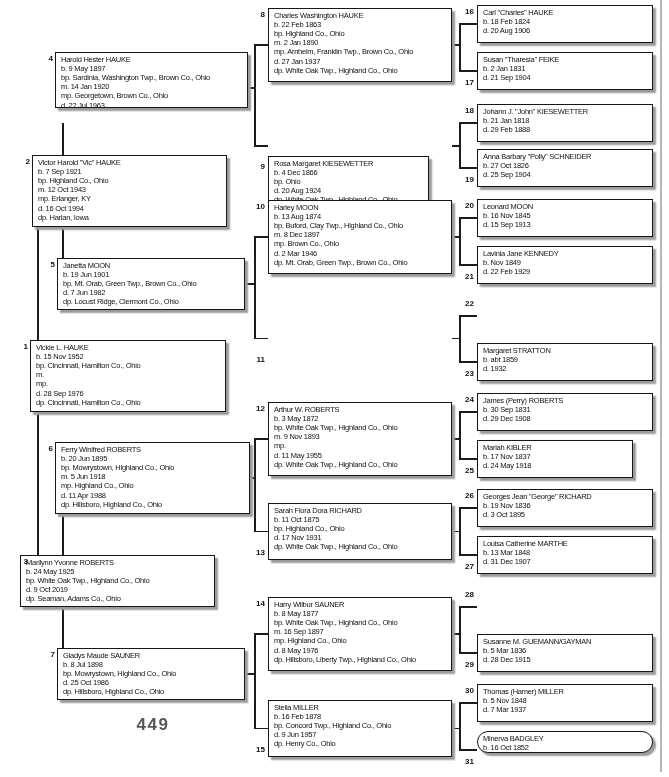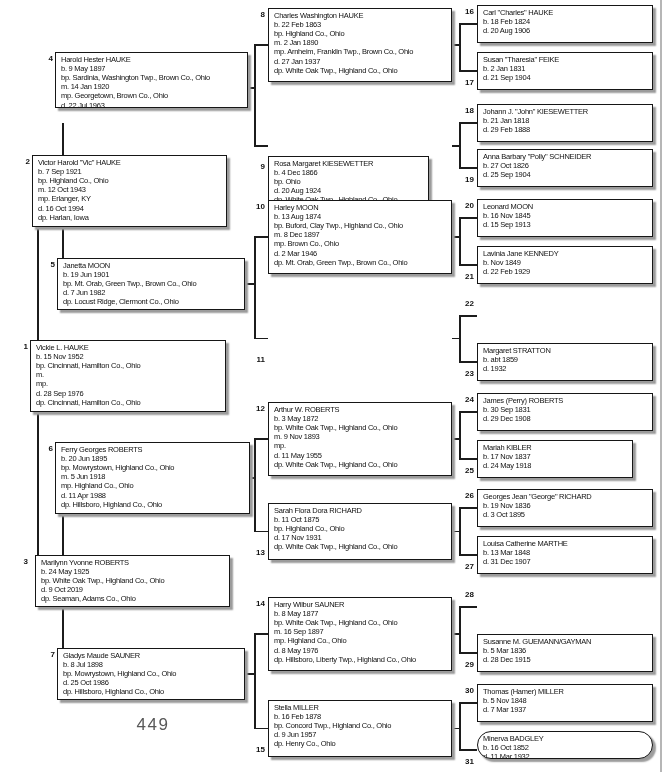--- a/index.html
+++ b/index.html
@@ -17,21 +17,21 @@
     font-size:7.5px;line-height:9.2px;color:#101010;
     white-space:nowrap;letter-spacing:-0.25px;
   }
   .pnum{
     position:absolute;font-size:8px;font-weight:bold;color:#101010;
     text-align:right;z-index:3;line-height:10px;
   }
   .cline{position:absolute;background:#1c1c1c;z-index:1;}
   .page-number{
     position:absolute;left:123px;top:715px;width:60px;text-align:center;
-    font-size:17px;font-weight:normal;color:#585858;letter-spacing:1.5px;
+    font-size:17px;font-weight:bold;color:#585858;letter-spacing:1.5px;
   }
   .scan-edge{position:absolute;left:660px;top:0;width:2px;height:772px;background:#b6b6b6;}
 </style>
 </head>
 <body>
 
 <div id="chart">
     <div class="cline" style="left: 62.25px; top: 123.25px; width: 1.5px; height: 32.5px;"></div>
     <div class="cline" style="left: 62.25px; top: 226.25px; width: 1.5px; height: 32.5px;"></div>
     <div class="cline" style="left: 37.25px; top: 226.25px; width: 1.5px; height: 114.5px;"></div>
@@ -99,21 +99,21 @@
     <div class="pbox" style="left: 32px; top: 155px; width: 195px; height: 72px;">
       <div class="pname">Victor Harold "Vic" HAUKE</div>
       <div class="pline">b. 7 Sep 1921</div>
       <div class="pline">bp. Highland Co., Ohio</div>
       <div class="pline">m. 12 Oct 1943</div>
       <div class="pline">mp. Erlanger, KY</div>
       <div class="pline">d. 16 Oct 1994</div>
       <div class="pline">dp. Harlan, Iowa</div>
     </div>
     <div class="pnum" style="left: 13px; width: 17px; top: 157px;">2</div>
-    <div class="pbox" style="left: 35px; top: 555px; width: 195px; height: 52px;">
+    <div class="pbox" style="left: 20px; top: 555px; width: 195px; height: 52px;">
       <div class="pname">Marilynn Yvonne ROBERTS</div>
       <div class="pline">b. 24 May 1925</div>
       <div class="pline">bp. White Oak Twp., Highland Co., Ohio</div>
       <div class="pline">d. 9 Oct 2019</div>
       <div class="pline">dp. Seaman, Adams Co., Ohio</div>
     </div>
     <div class="pnum" style="left: 11px; width: 17px; top: 557px;">3</div>
     <div class="pbox" style="left: 55px; top: 52px; width: 193px; height: 56px;">
       <div class="pname">Harold Hester HAUKE</div>
       <div class="pline">b. 9 May 1897</div>
@@ -126,21 +126,21 @@
     <div class="pnum" style="left: 36px; width: 17px; top: 54px;">4</div>
     <div class="pbox" style="left: 57px; top: 258px; width: 188px; height: 52px;">
       <div class="pname">Janetta MOON</div>
       <div class="pline">b. 19 Jun 1901</div>
       <div class="pline">bp. Mt. Orab, Green Twp., Brown Co., Ohio</div>
       <div class="pline">d. 7 Jun 1982</div>
       <div class="pline">dp. Locust Ridge, Clermont Co., Ohio</div>
     </div>
     <div class="pnum" style="left: 38px; width: 17px; top: 260px;">5</div>
     <div class="pbox" style="left: 55px; top: 442px; width: 195px; height: 72px;">
-      <div class="pname">Ferry Georges ROBERTS</div>
+      <div class="pname">Ferry Winifred ROBERTS</div>
       <div class="pline">b. 20 Jun 1895</div>
       <div class="pline">bp. Mowrystown, Highland Co., Ohio</div>
       <div class="pline">m. 5 Jun 1918</div>
       <div class="pline">mp. Highland Co., Ohio</div>
       <div class="pline">d. 11 Apr 1988</div>
       <div class="pline">dp. Hillsboro, Highland Co., Ohio</div>
     </div>
     <div class="pnum" style="left: 36px; width: 17px; top: 444px;">6</div>
     <div class="pbox" style="left: 57px; top: 648px; width: 188px; height: 52px;">
       <div class="pname">Gladys Maude SAUNER</div>
@@ -288,21 +288,21 @@
       <div class="pline">b. 5 Mar 1836</div>
       <div class="pline">d. 28 Dec 1915</div>
     </div>
     <div class="pnum" style="left: 461px; width: 13px; top: 660px;">29</div>
     <div class="pbox" style="left: 477px; top: 684px; width: 176px; height: 38px;">
       <div class="pname">Thomas (Hamer) MILLER</div>
       <div class="pline">b. 5 Nov 1848</div>
       <div class="pline">d. 7 Mar 1937</div>
     </div>
     <div class="pnum" style="left: 461px; width: 13px; top: 686px;">30</div>
-    <div class="pbox" style="left: 477px; top: 731px; width: 176px; height: 28px; border-radius: 16px;">
+    <div class="pbox" style="left: 477px; top: 731px; width: 176px; height: 22px; border-radius: 16px;">
       <div class="pname">Minerva BADGLEY</div>
       <div class="pline">b. 16 Oct 1852</div>
       <div class="pline">d. 11 Mar 1932</div>
     </div>
     <div class="pnum" style="left: 461px; width: 13px; top: 757px;">31</div>
   </div>
 <div class="page-number">449</div>
 <div class="scan-edge"></div>
 
 </body></html>

